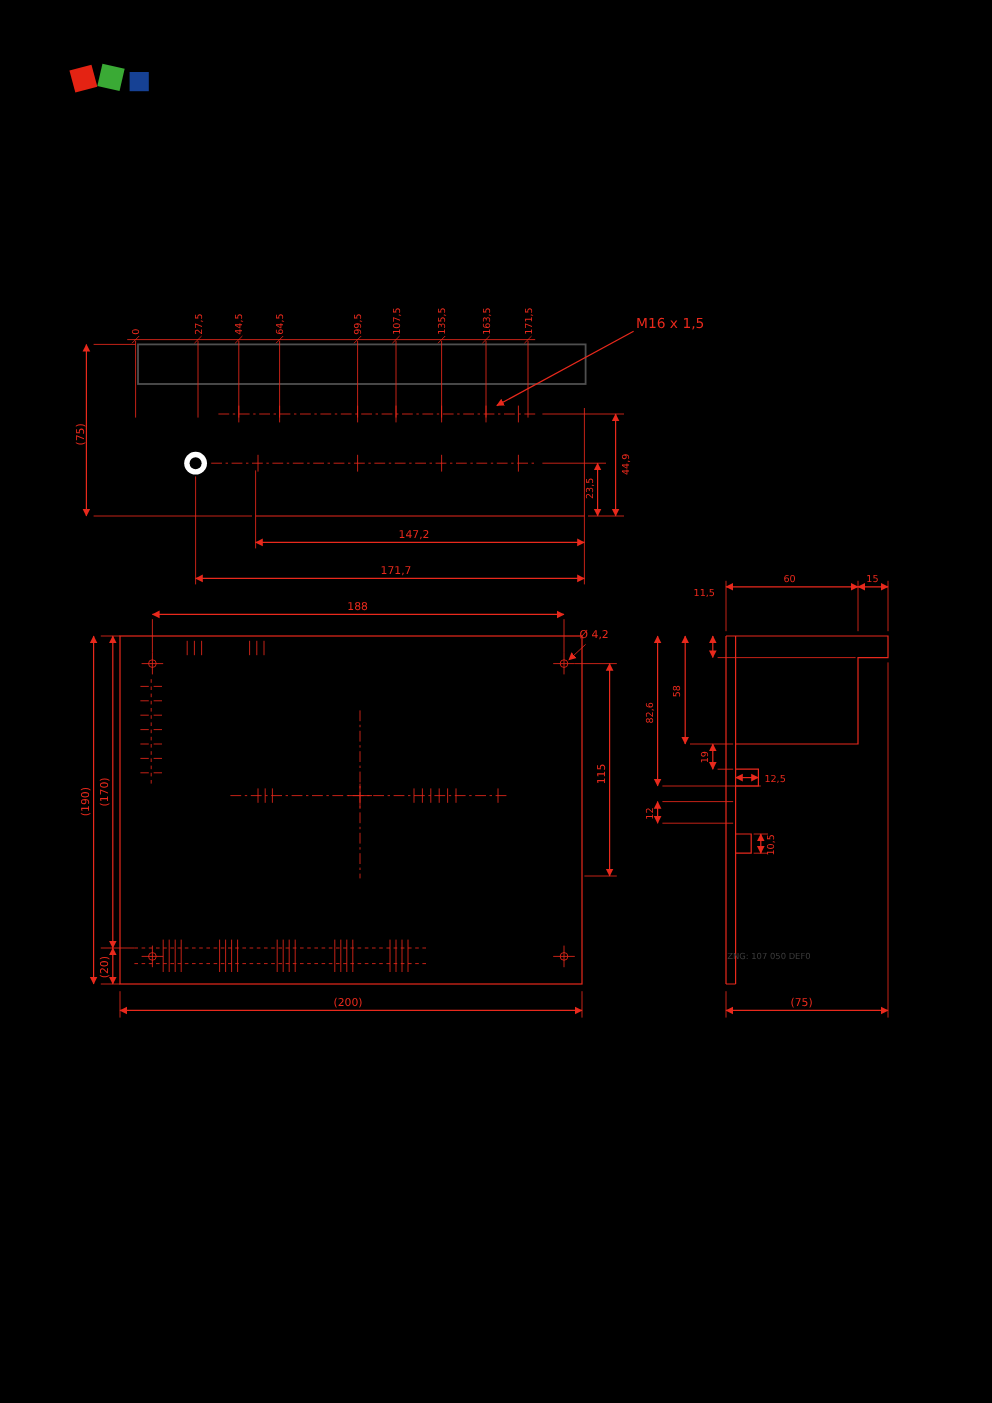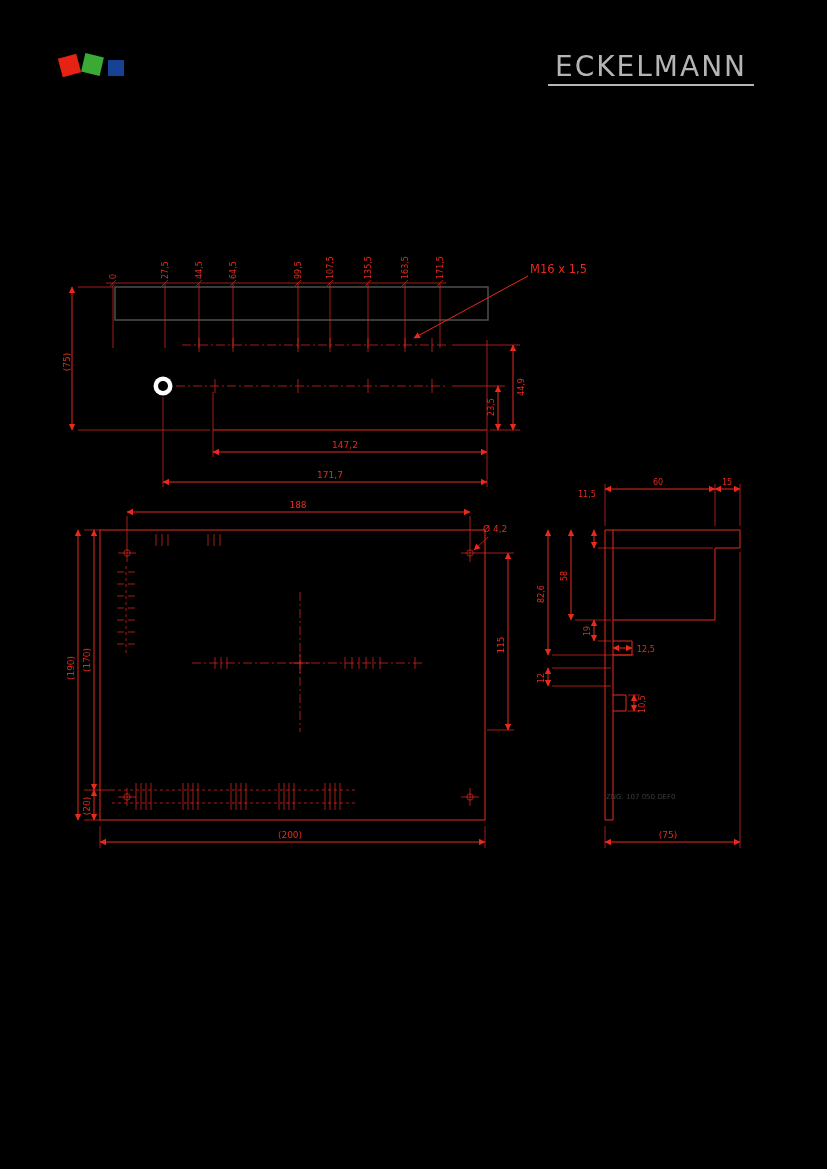--- a/index.html
+++ b/index.html
@@ -30,21 +30,20 @@
 </head>
 <body>
 
 <div class="page">
 
   <div class="logo">
     <span class="sq sq-red" style="background-color: rgb(228, 35, 19);"></span>
     <span class="sq sq-green" style="background-color: rgb(58, 170, 53);"></span>
     <span class="sq sq-blue" style="background-color: rgb(22, 65, 148);"></span>
   </div>
-  <div class="brand">ECKELMANN</div>
 
   <svg width="827" height="1169" viewBox="0 0 827 1169">
     <defs>
       <marker id="arr" viewBox="0 0 10 10" refX="7.5" refY="5" markerWidth="8" markerHeight="8" orient="auto-start-reverse" markerUnits="userSpaceOnUse">
         <path d="M0 1 L8 5 L0 9 Z" fill="#e8291c"></path>
       </marker>
     </defs>
 
     <g>
       <rect x="115" y="287" width="373" height="33" class="g"></rect>

